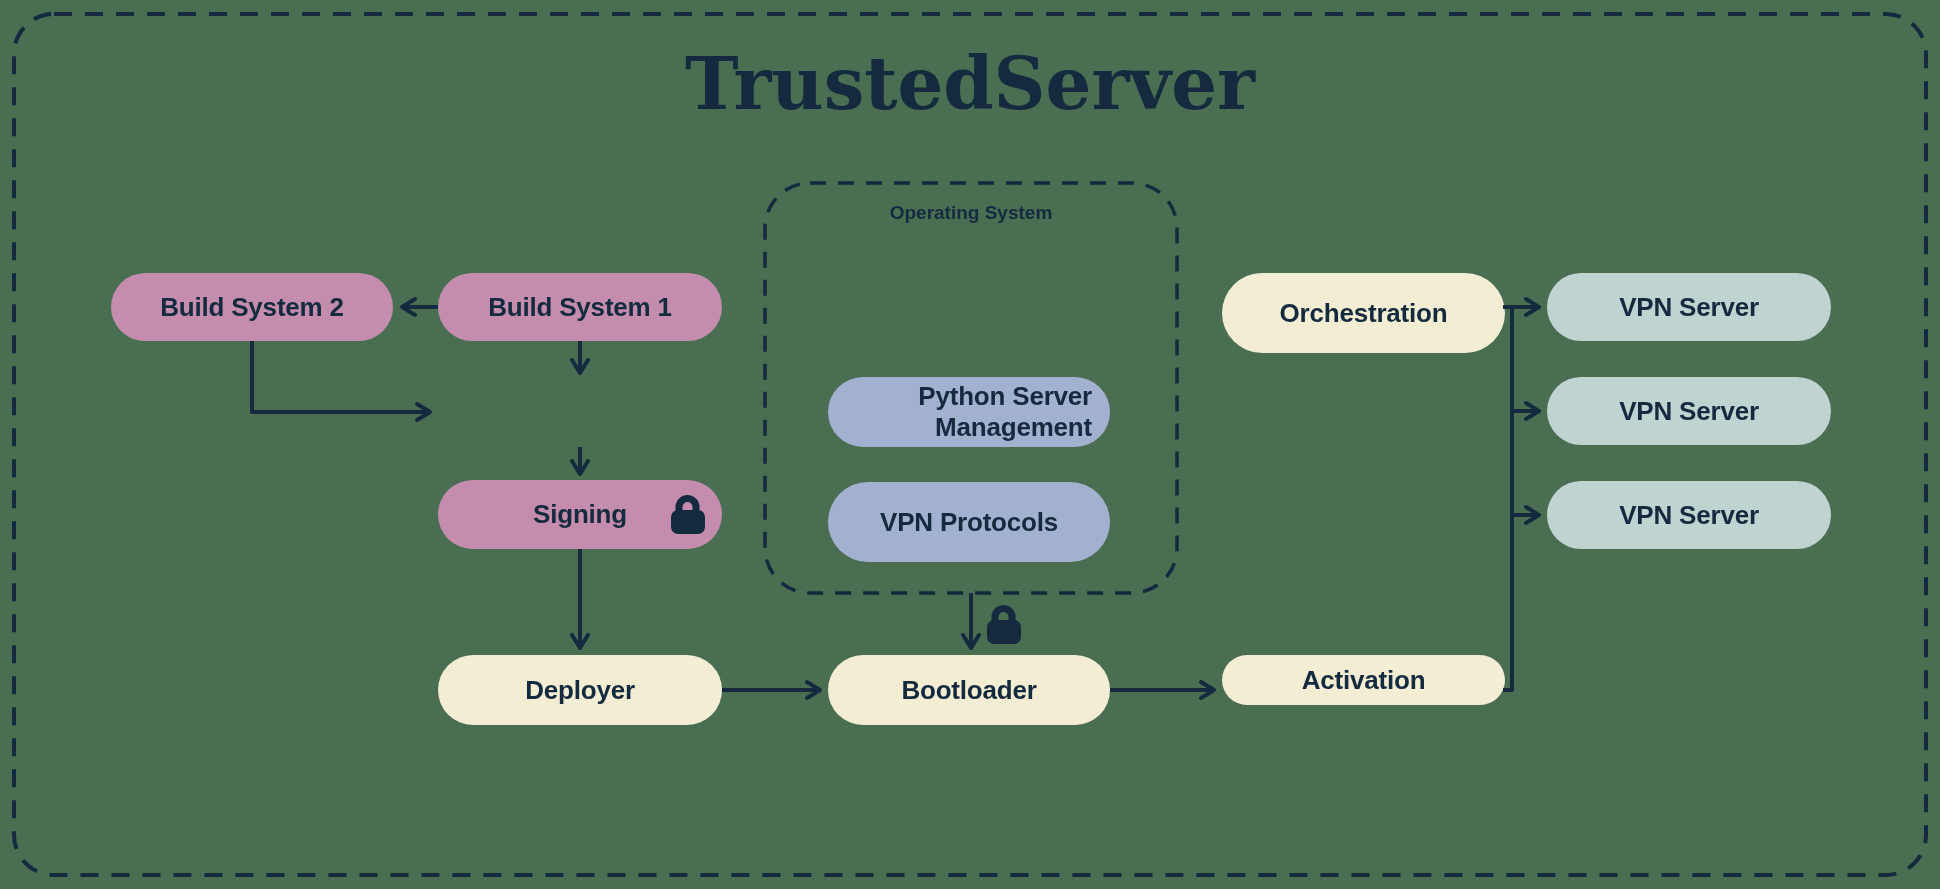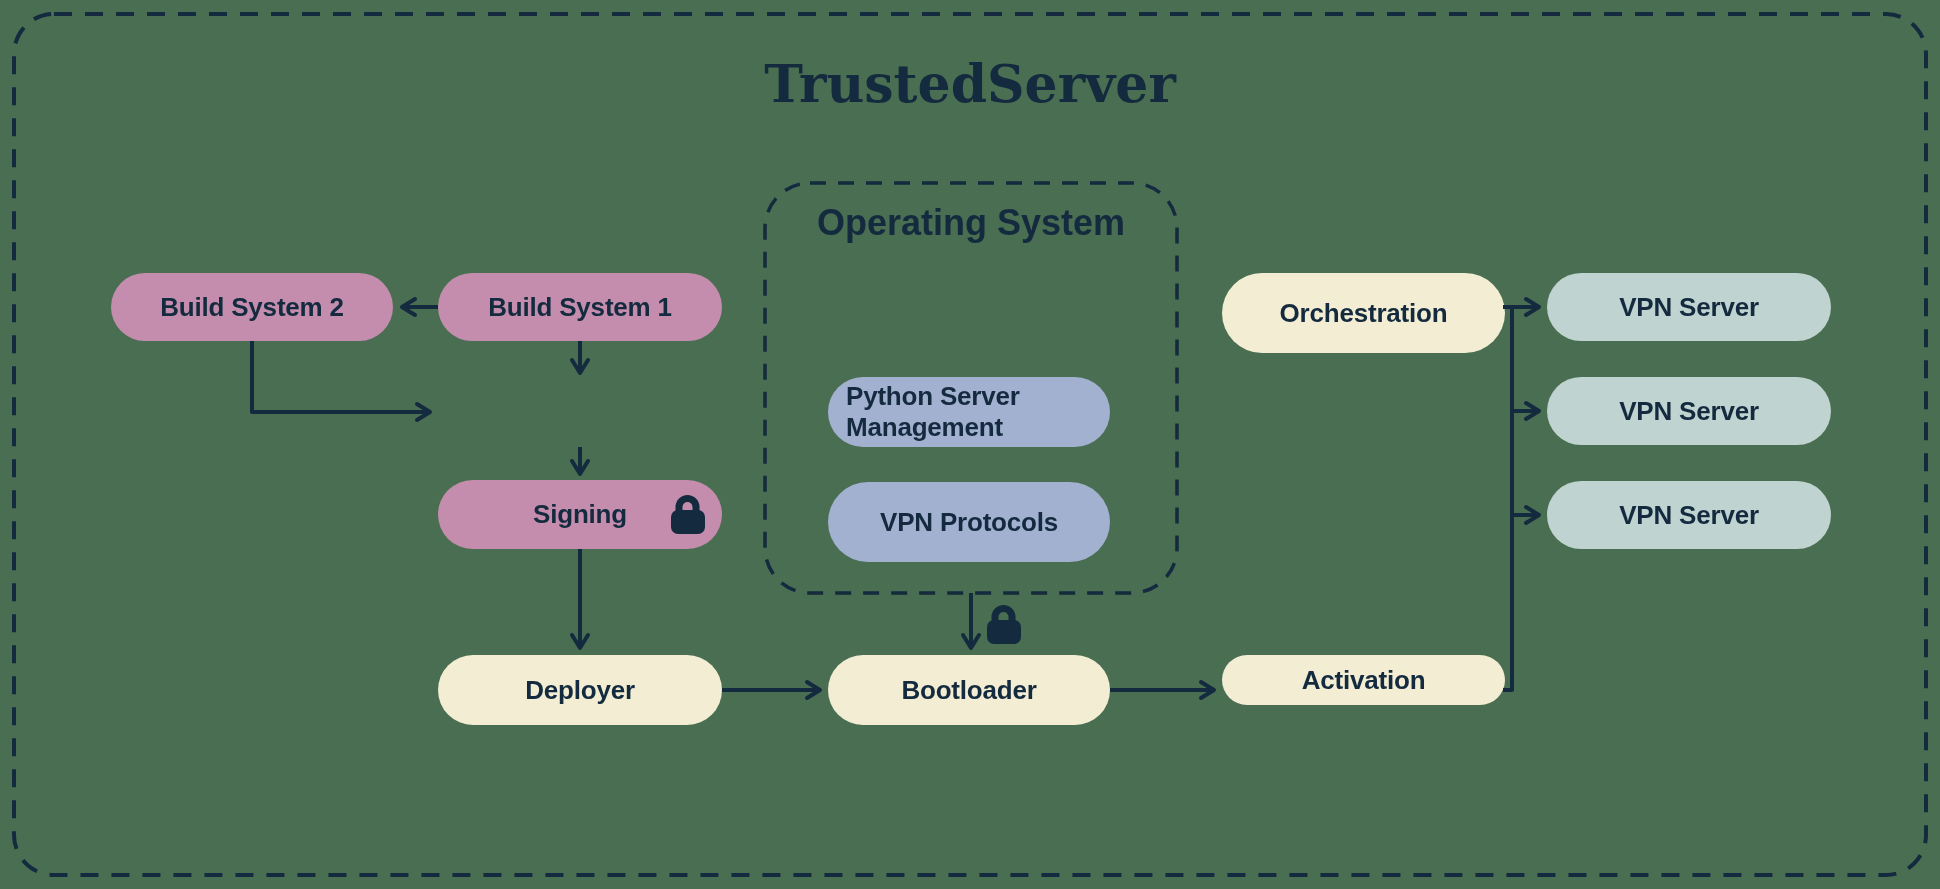--- a/index.html
+++ b/index.html
@@ -18,44 +18,44 @@
     background:var(--background);
     overflow:hidden;
     font-family:"Liberation Sans","DejaVu Sans",sans-serif;
   }
   .title{
     position:absolute;left:0;right:0;top:52px;
     margin:0;
     text-align:center;
     font-family:"DejaVu Serif","Liberation Serif",serif;
     font-weight:700;
-    font-size:52px;line-height:64px;
+    font-size:72px;line-height:64px;
     color:var(--ink);
     letter-spacing:0px;
   }
   .node{
     position:absolute;
     display:flex;align-items:center;justify-content:center;
-    text-align:left;
+    text-align:right;
     border-radius:40px;
     color:var(--ink);
     font-weight:700;font-size:26px;line-height:1.18;
     letter-spacing:-0.2px;
     z-index:1;
     padding:0 18px;box-sizing:border-box;
   }
   .pink{background:var(--pink);}
   .periwinkle{background:var(--periwinkle);}
   .cream{background:var(--cream);}
   .mist{background:var(--mist);}
   .teal-bar{background:var(--teal);border-radius:40px;}
   .os-label{
     position:absolute;left:765px;top:202px;width:412px;
     text-align:center;
-    color:var(--ink);font-weight:700;font-size:36px;
+    color:var(--ink);font-weight:700;font-size:19px;
     z-index:1;
   }
   svg.overlay{
     position:absolute;left:0;top:0;width:1940px;height:889px;
     z-index:2;pointer-events:none;
   }
   .edge{stroke:var(--ink);stroke-width:4;fill:none;stroke-linejoin:round;}
   .dashed-border{stroke:var(--ink);fill:none;}
   .arrowhead{stroke:var(--ink);stroke-width:4;fill:none;stroke-linecap:round;stroke-linejoin:round;}
   .lock-body{fill:var(--ink);}

